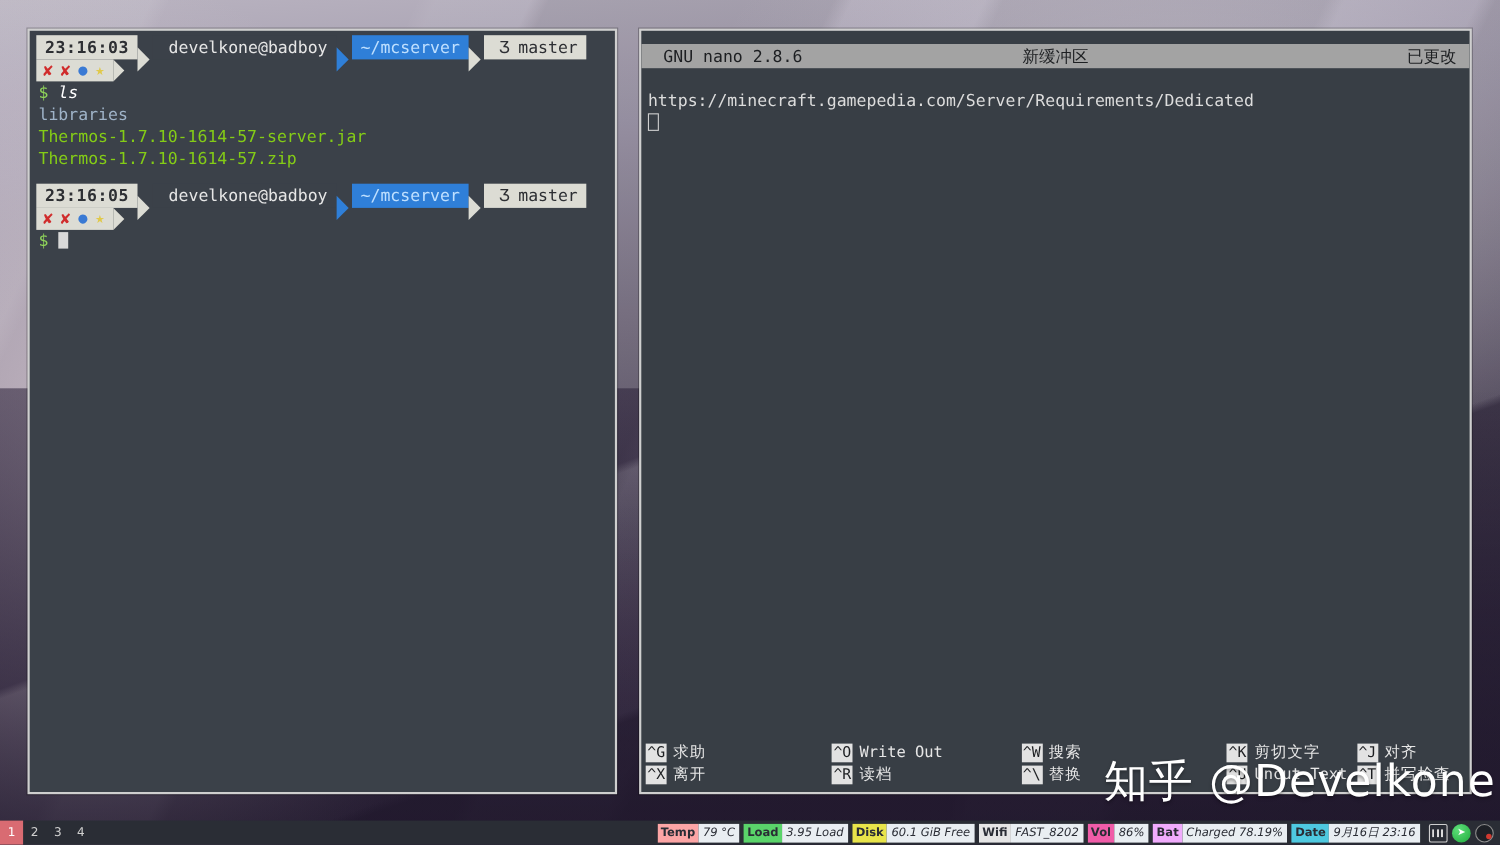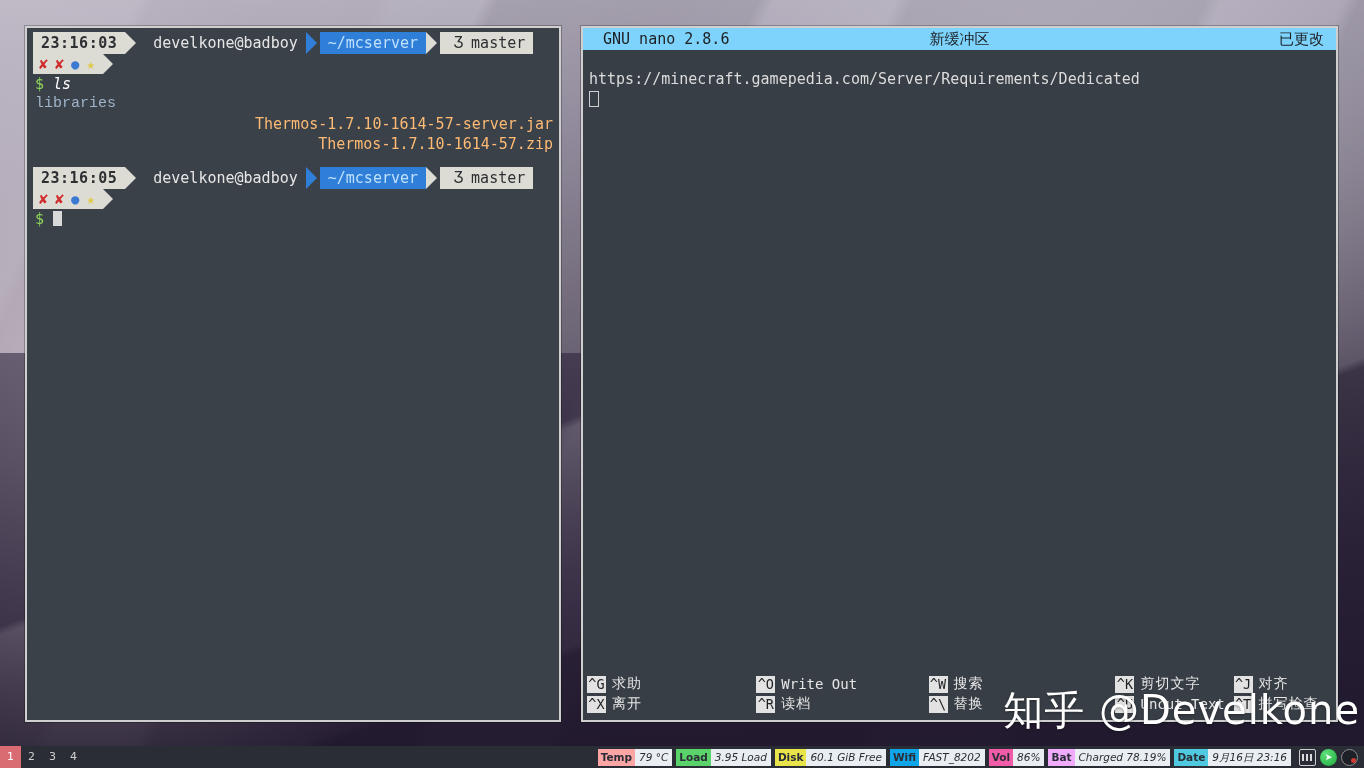--- a/index.html
+++ b/index.html
@@ -37,21 +37,21 @@
 
   
   .window { position:absolute; background:#cfcfcf; padding:2px; box-shadow:0 0 0 1px rgba(0,0,0,.25); }
   .window .body { width:100%; height:100%; background:#3b4149; overflow:hidden; position:relative; }
 
   
   #term-window { left:25px; top:26px; width:536px; height:696px; }
   #term-window .body { background:#3b4149; padding:0; }
   .term-inner { padding:4px 6px; font-size:14.5px; line-height:19px; }
 
-  .pl-line { display:flex; align-items:flex-start; height:22px; font-size:15px; line-height:22px; white-space:pre; }
+  .pl-line { display:flex; align-items:center; height:22px; font-size:15px; line-height:22px; white-space:pre; }
   .seg { display:flex; align-items:center; padding:0 8px; }
   .seg-time { background:#dcdcd4; color:#2d2f33; font-weight:bold; letter-spacing:.5px; }
   .seg-user { background:#3b4149; color:#e6e6e6; padding-left:14px; }
   .seg-path { background:#2f7fd8; color:#bfe0ff; }
   .seg-git  { background:#dcdcd4; color:#2d2f33; padding-left:14px; }
   .arrow { width:14px; flex:0 0 14px; position:relative; }
   .arrow::after {
     content:""; position:absolute; top:0; left:0; width:0; height:0;
     border-top:11px solid transparent; border-bottom:11px solid transparent;
   }
@@ -67,32 +67,32 @@
   .status-arrow { width:12px; height:20px; position:relative; }
   .status-arrow::after {
     content:""; position:absolute; top:0; left:0; width:0; height:0;
     border-top:10px solid transparent; border-bottom:10px solid transparent;
     border-left:10px solid #dcdcd4;
   }
 
   .cmd-line { font-size:15px; line-height:20px; white-space:pre; padding-left:2px; }
   .dollar { color:#8fd45a; }
   .cmd-text { color:#ffffff;font-style:italic; }
-  .out-dir { color:#9fb3c8; font-size:15px; line-height:20px; padding-left:2px;font-family:Liberation Mono, monospace; }
-  .out-red { color:#fdba74; font-size:15px; line-height:20px; padding-left:2px;text-align:right; }
+  .out-dir { color:#9fb3c8; font-size:15px; line-height:20px; padding-left:2px; }
+  .out-red { color:#84cc16; font-size:15px; line-height:20px; padding-left:2px; }
 
   .cursor-block { display:inline-block; width:9px; height:15px; background:#d9d9d9; vertical-align:-2px; }
 
   
   #nano-window { left:581px; top:26px; width:757px; height:696px; }
   #nano-window .body { background:#383e45; display:flex; flex-direction:column; }
 
   .nano-title {
-    background:#7dd3fc; color:#1d1f22; height:22px; display:flex; align-items:center;
-    font-size:15px; position:relative; flex:0 0 22px;
+    background:#a3a3a3; color:#1d1f22; height:22px; display:flex; align-items:center;
+    font-size:15px; position:relative; flex:0 0 22px;margin-top:12px;
   }
   .nano-title .t-left   { position:absolute; left:20px; }
   .nano-title .t-center { position:absolute; left:50%; transform:translateX(-50%); font-family:Liberation Mono, monospace; }
   .nano-title .t-right  { position:absolute; right:12px; font-family:"DejaVu Sans", sans-serif; }
 
   .nano-text { flex:1 1 auto; padding:20px 6px 0 6px; font-size:15px; line-height:19.5px; color:#dcdcdc; white-space:pre; }
   .nano-caret { display:inline-block; width:10px; height:16px; border:1px solid #cfcfcf; background:transparent; vertical-align:-3px; }
 
   .nano-help { flex:0 0 auto; padding:0 4px 6px 4px; }
   .help-row { display:flex; height:20px; align-items:center; }
@@ -279,21 +279,21 @@
   </span>
   <span class="tray-group">
     <span class="tray-lbl" style="background:#5ad46a">Load</span>
     <span class="tray-val">3.95 Load</span>
   </span>
   <span class="tray-group">
     <span class="tray-lbl" style="background:#e8e44a">Disk</span>
     <span class="tray-val">60.1 GiB Free</span>
   </span>
   <span class="tray-group">
-    <span class="tray-lbl" style="background:#0ea5e9">Wifi</span>
+    <span class="tray-lbl" style="background:#e5e5e5">Wifi</span>
     <span class="tray-val">FAST_8202</span>
   </span>
   <span class="tray-group">
     <span class="tray-lbl" style="background:#f05ca8">Vol</span>
     <span class="tray-val">86%</span>
   </span>
   <span class="tray-group">
     <span class="tray-lbl" style="background:#f0abfc">Bat</span>
     <span class="tray-val">Charged 78.19%</span>
   </span>

